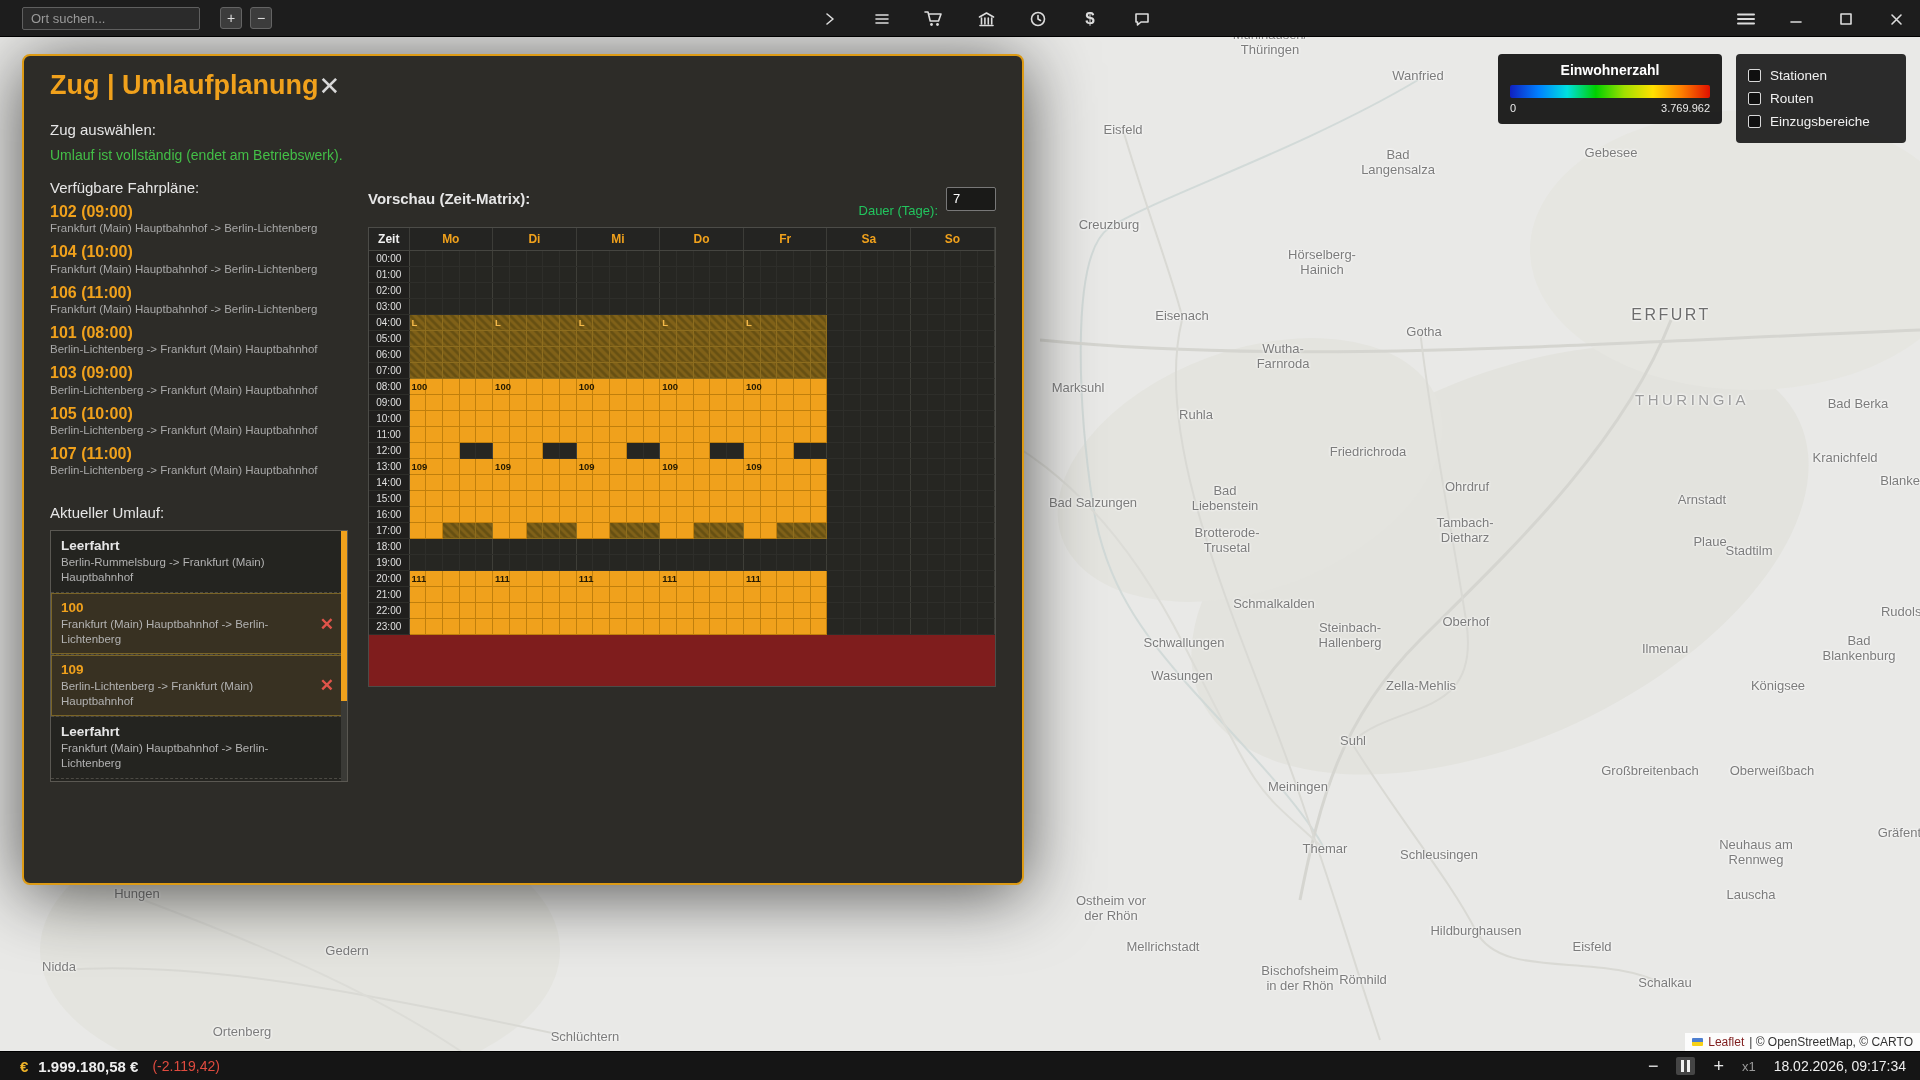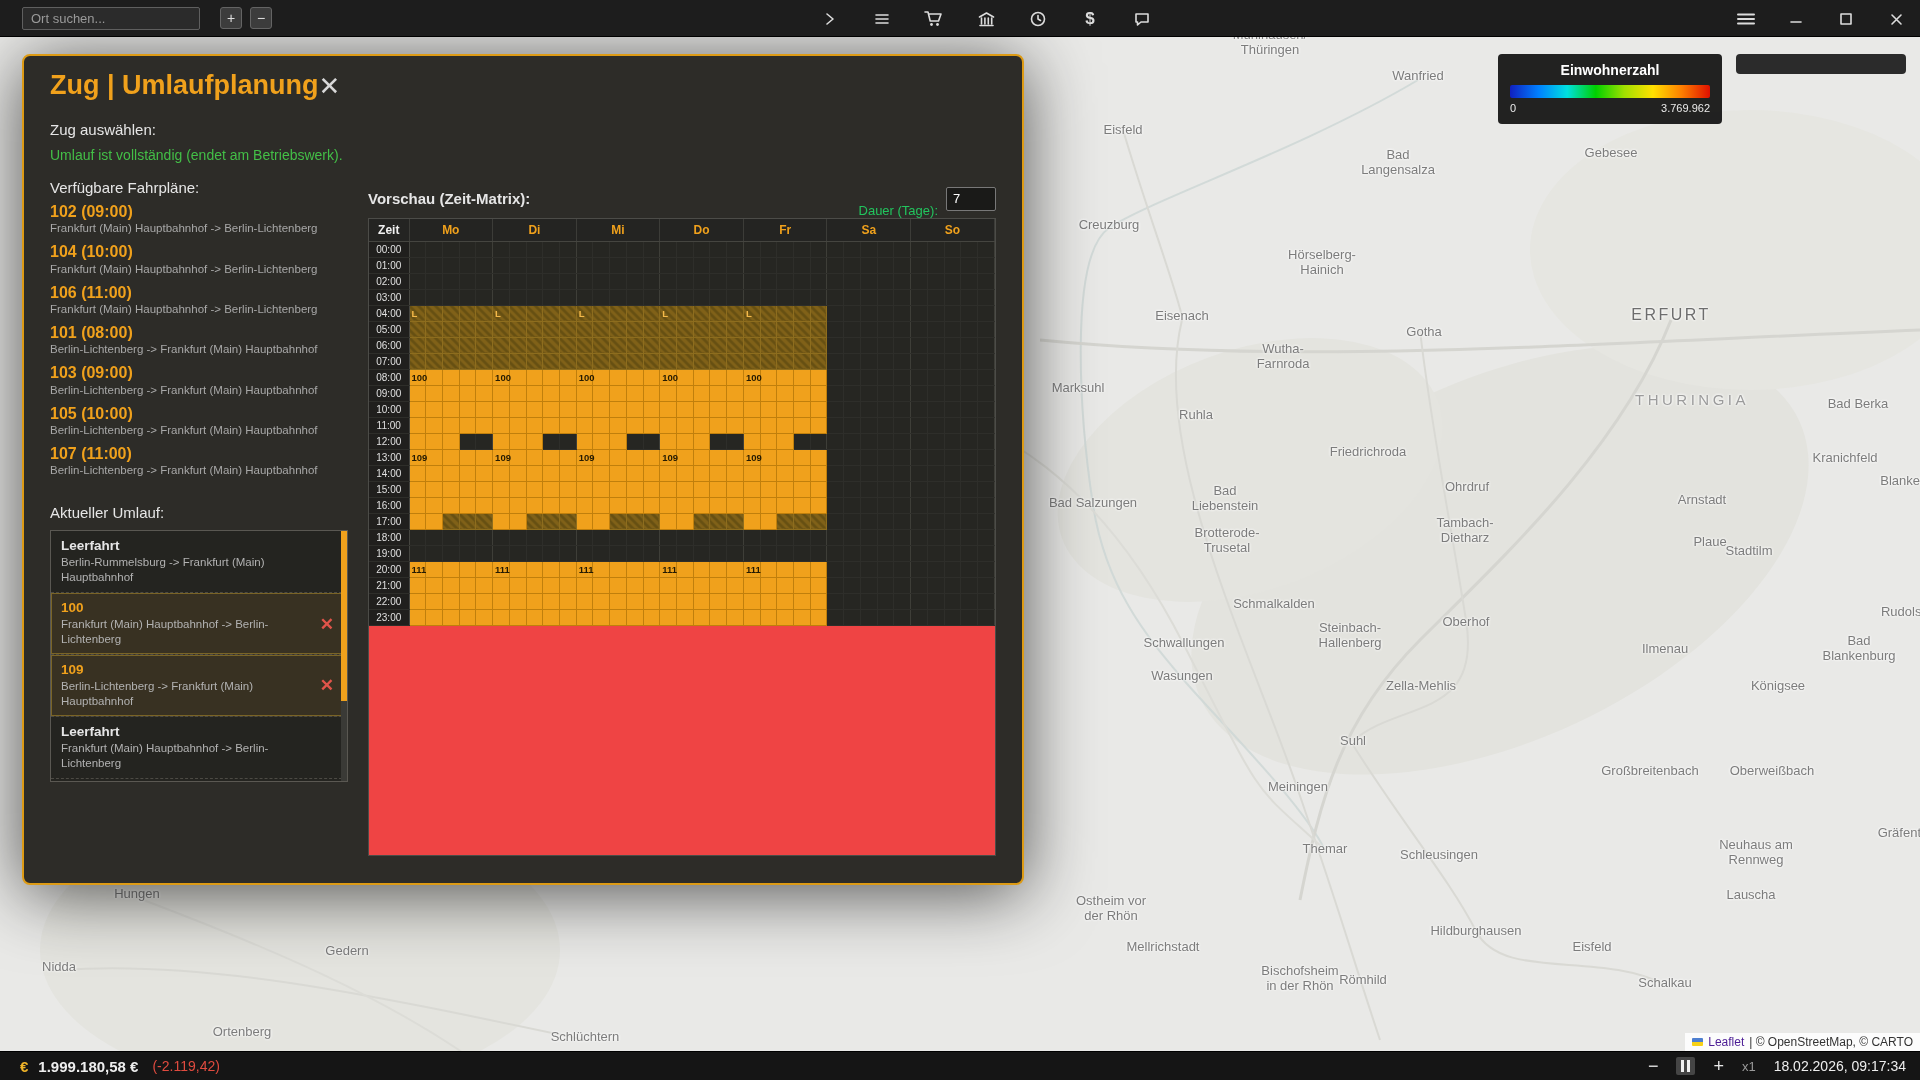--- a/index.html
+++ b/index.html
@@ -10,21 +10,21 @@
   .map { position:absolute; inset:0; overflow:hidden; background:#e9e9e7; cursor:grab; z-index:0; }
   .map svg.roads { position:absolute; inset:0; }
   .maplabel { position:absolute; transform:translate(-50%,-50%); color:#7c7c7c; font-size:13px;
               white-space:pre-line; text-align:center; line-height:1.18;
               text-shadow:0 0 3px #fff, 0 0 3px #fff; pointer-events:none; }
   .maplabel.city { font-size:16px; letter-spacing:2.5px; color:#6d6d6d; }
   .maplabel.region { font-size:15px; letter-spacing:3.5px; color:#9b9b9b; }
 
   .attribution { position:absolute; right:0; bottom:29px; background:rgba(255,255,255,0.87);
                  font-size:12px; color:#333; padding:2px 7px; z-index:25; display:flex; align-items:center; gap:5px; }
-  .attribution a { color:#4c1d95; text-decoration:none; cursor:pointer; }
+  .attribution a { color:#7f1d1d; text-decoration:none; cursor:pointer; }
   .flag { width:11px; height:8px; display:inline-block; background:linear-gradient(#4e7fd0 50%, #f7d117 50%); border-radius:1px; }
 
   
   .topbar { position:absolute; top:0; left:0; right:0; height:37px; background:#1d1d1d;
             border-bottom:1px solid #000; display:flex; align-items:center; z-index:30; }
   .search { width:178px; height:23px; margin-left:22px; background:#2b2b2b; border:1px solid #5f5f5f;
             color:#ddd; font-size:13px; padding:0 8px; border-radius:2px; outline:none; }
   .search::placeholder { color:#9a9a9a; }
   .zbtn { width:22px; height:22px; margin-left:8px; background:#3c3c3c; border:1px solid #646464;
           color:#e0e0e0; font-size:14px; line-height:1; border-radius:3px; cursor:pointer; }
@@ -86,21 +86,21 @@
          font-weight:bold; font-size:17px; cursor:pointer; }
   .save-btn { margin-top:16px; width:298px; height:42px; background:#3fae43; border:1px solid #2f8c33;
               border-radius:5px; color:#fff; font-weight:bold; font-size:17px; cursor:pointer; }
 
   .preview-head { display:flex; justify-content:space-between; align-items:center; }
   .pv-title { font-weight:bold; font-size:15px; }
   .dauer { display:flex; align-items:center; gap:8px; }
   .dauer-lbl { color:#22c55e; font-size:13px;margin-top:24px; }
   .dauer-input { width:50px; height:24px; background:#1a1a18; border:1px solid #787878; color:#fff;
                  font-size:13px; padding:0 6px; border-radius:2px; outline:none; }
-  .matrix-panel { height:638px; border:1px solid #4c4c48; background:#ef4444; overflow:hidden; }
+  .matrix-panel { margin-top:9px; height:460px; border:1px solid #4c4c48; background:#7f1d1d; overflow:hidden; }
   table.mt { border-collapse:collapse; table-layout:fixed; width:100%; }
   .mt th { height:22px; font-size:12px; color:#f0a11c; font-weight:bold; background:#242422;
            border-right:1px solid #3c3c38; border-bottom:1px solid #454540; }
   .mt th.tz { color:#f0f0f0; }
   .mt td { height:16px; padding:0; border-right:1px solid #2e2e2a; border-bottom:1px solid #2e2e2a;
            position:relative; background:#262622; }
   .mt td.dB { border-right-color:#3e3e38; }
   .mt td.tc { background:#201f1d; color:#e0e0e0; font-size:10px; text-align:center; border-right:1px solid #454540; }
   .mt td.cO { background:#f0a11c; border-right-color:#c07f0c; border-bottom-color:#c07f0c; }
   .mt td.cH { background:repeating-linear-gradient(45deg,#806118 0 3px,#675012 3px 6px);
@@ -293,20 +293,34 @@
 <div class="legend">
   <div class="legend-title">Einwohnerzahl</div>
   <div class="grad" id="grad" style="background: linear-gradient(90deg, rgb(16, 32, 192), rgb(0, 128, 255), rgb(0, 224, 224), rgb(0, 208, 0), rgb(160, 224, 0), rgb(255, 224, 0), rgb(255, 128, 0), rgb(224, 16, 0));"></div>
   <div class="legend-range">
     <span>0</span>
     <span>3.769.962</span>
   </div>
 </div>
 
 <div class="layers">
+  <div id="layer-checks">
+      <div class="lrow">
+        <span class="cbox"></span>
+        <span>Stationen</span>
+      </div>
+      <div class="lrow">
+        <span class="cbox"></span>
+        <span>Routen</span>
+      </div>
+      <div class="lrow">
+        <span class="cbox"></span>
+        <span>Einzugsbereiche</span>
+      </div>
+    </div>
 </div>
 
 <div class="modal">
   <div class="m-header">
     <div class="m-title">Zug | Umlaufplanung</div>
     <button class="m-close">✕</button>
   </div>
   <div class="m-body">
     <div class="lbl">Zug auswählen:</div>
     <div class="status">Umlauf ist vollständig (endet am Betriebswerk).</div>

